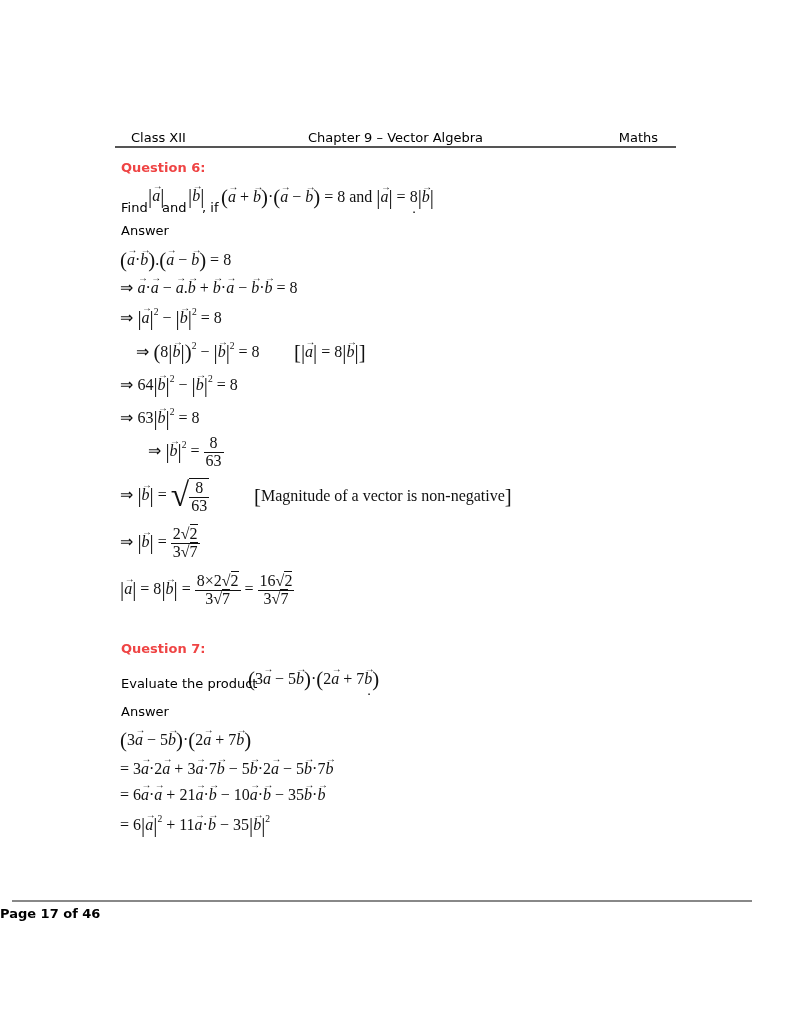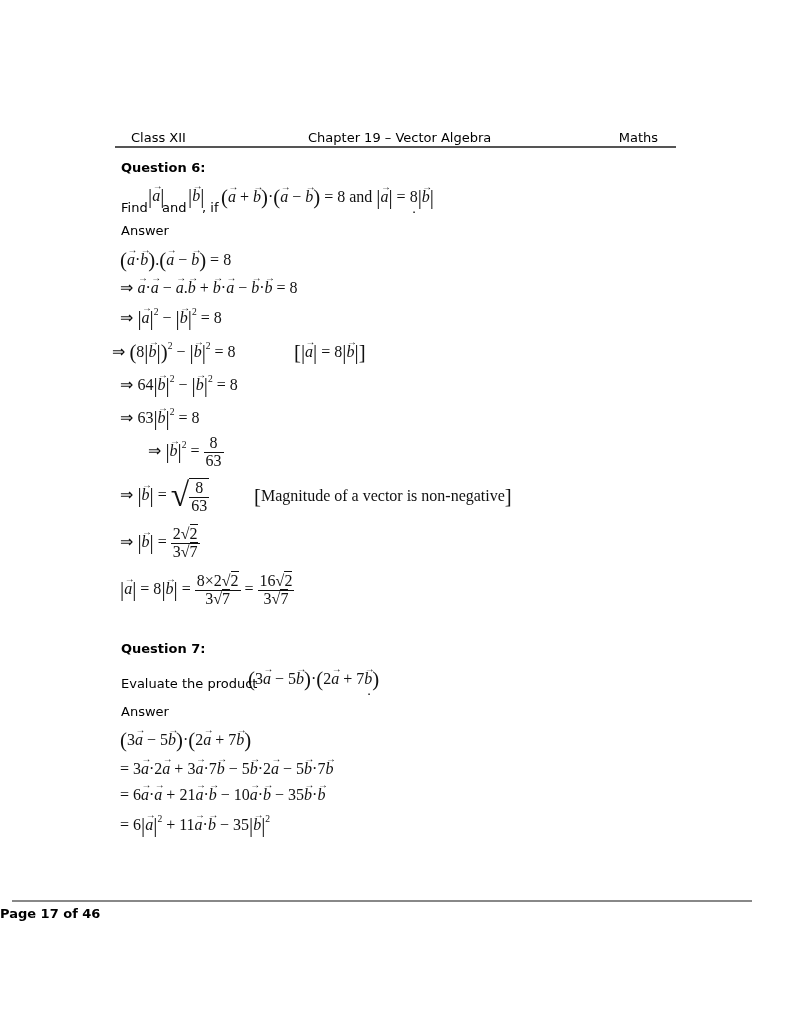--- a/index.html
+++ b/index.html
@@ -26,21 +26,21 @@
   }
   .page-header .h-left { position: absolute; left: 16px; top: 2px; }
   .page-header .h-center { position: absolute; left: 193px; top: 2px; }
   .page-header .h-right { position: absolute; right: 18px; top: 2px; }
 
   .q-title {
     position: absolute;
     left: 121px;
     font-size: 13px;
     font-weight: bold;
-    color: #000000;
+    color: #ef4444;
   }
   .plain {
     position: absolute;
     left: 121px;
     font-size: 13px;
   }
   .math {
     position: absolute;
     font-family: "Liberation Serif", serif;
     font-size: 16px;
@@ -87,21 +87,21 @@
     text-align: left;
     font-size: 13px;
     font-weight: bold;
   }
 </style>
 </head>
 <body>
 
 <div class="page-header">
   <span class="h-left">Class XII</span>
-  <span class="h-center">Chapter 19 – Vector Algebra</span>
+  <span class="h-center">Chapter 9 – Vector Algebra</span>
   <span class="h-right">Maths</span>
 </div>
 
 <div class="q-title" style="top:160px;">Question 6:</div>
 
 <div>
   <span class="plain" style="top:200px;">Find</span>
   <span class="math" style="left:148px;top:184px;"><span class="big">|</span><span class="v">a</span><span class="big">|</span></span>
   <span class="plain" style="left:162px;top:200px;">and</span>
   <span class="math" style="left:188px;top:184px;"><span class="big">|</span><span class="v">b</span><span class="big">|</span></span>
@@ -109,21 +109,21 @@
   <span class="math" style="left:221px;top:185px;"><span class="big">(</span><span class="v">a</span> + <span class="v">b</span><span class="big">)</span>·<span class="big">(</span><span class="v">a</span> − <span class="v">b</span><span class="big">)</span> = 8 and <span class="big">|</span><span class="v">a</span><span class="big">|</span> = 8<span class="big">|</span><span class="v">b</span><span class="big">|</span></span>
   <span class="plain" style="left:412px;top:201px;">.</span>
 </div>
 
 <div class="plain" style="top:223px;">Answer</div>
 
 <div>
   <div class="math" style="left:120px;top:248px;"><span class="big">(</span><span class="v">a</span>·<span class="v">b</span><span class="big">)</span>.<span class="big">(</span><span class="v">a</span> − <span class="v">b</span><span class="big">)</span> = 8</div>
   <div class="math" style="left:120px;top:278px;font-family:Liberation Serif, serif;">⇒ <span class="v">a</span>·<span class="v">a</span> − <span class="v">a</span>.<span class="v">b</span> + <span class="v">b</span>·<span class="v">a</span> − <span class="v">b</span>·<span class="v">b</span> = 8</div>
   <div class="math" style="left:120px;top:306px;">⇒ <span class="big">|</span><span class="v">a</span><span class="big">|</span><sup>2</sup> − <span class="big">|</span><span class="v">b</span><span class="big">|</span><sup>2</sup> = 8</div>
-  <div class="math" style="left:112px;top:340px;">⇒ <span class="big">(</span>8<span class="big">|</span><span class="v">b</span><span class="big">|</span><span class="big">)</span><sup>2</sup> − <span class="big">|</span><span class="v">b</span><span class="big">|</span><sup>2</sup> = 8</div>
+  <div class="math" style="left:136px;top:340px;">⇒ <span class="big">(</span>8<span class="big">|</span><span class="v">b</span><span class="big">|</span><span class="big">)</span><sup>2</sup> − <span class="big">|</span><span class="v">b</span><span class="big">|</span><sup>2</sup> = 8</div>
   <div class="math" style="left:294px;top:340px;"><span class="big">[</span><span class="big">|</span><span class="v">a</span><span class="big">|</span> = 8<span class="big">|</span><span class="v">b</span><span class="big">|</span><span class="big">]</span></div>
   <div class="math" style="left:120px;top:373px;">⇒ 64<span class="big">|</span><span class="v">b</span><span class="big">|</span><sup>2</sup> − <span class="big">|</span><span class="v">b</span><span class="big">|</span><sup>2</sup> = 8</div>
   <div class="math" style="left:120px;top:406px;">⇒ 63<span class="big">|</span><span class="v">b</span><span class="big">|</span><sup>2</sup> = 8</div>
   <div class="math" style="left:120px;top:435px;margin-left:28px;">⇒ <span class="big">|</span><span class="v">b</span><span class="big">|</span><sup>2</sup> = <span class="frac"><span class="num">8</span><span class="den">63</span></span></div>
   <div class="math" style="left:120px;top:478px;">⇒ <span class="big">|</span><span class="v">b</span><span class="big">|</span> = <span class="sqrt-wrap">
         <span class="rad">√</span>
         <span class="under"><span class="frac"><span class="num">8</span><span class="den">63</span></span></span>
       </span></div>
   <div class="math" style="left:254px;top:484px;"><span class="big">[</span><span>Magnitude of a vector is non-negative</span><span class="big">]</span></div>
   <div class="math" style="left:120px;top:526px;">⇒ <span class="big">|</span><span class="v">b</span><span class="big">|</span> = <span class="frac"><span class="num">2√<span class="sq">2</span></span><span class="den">3√<span class="sq">7</span></span></span></div>

